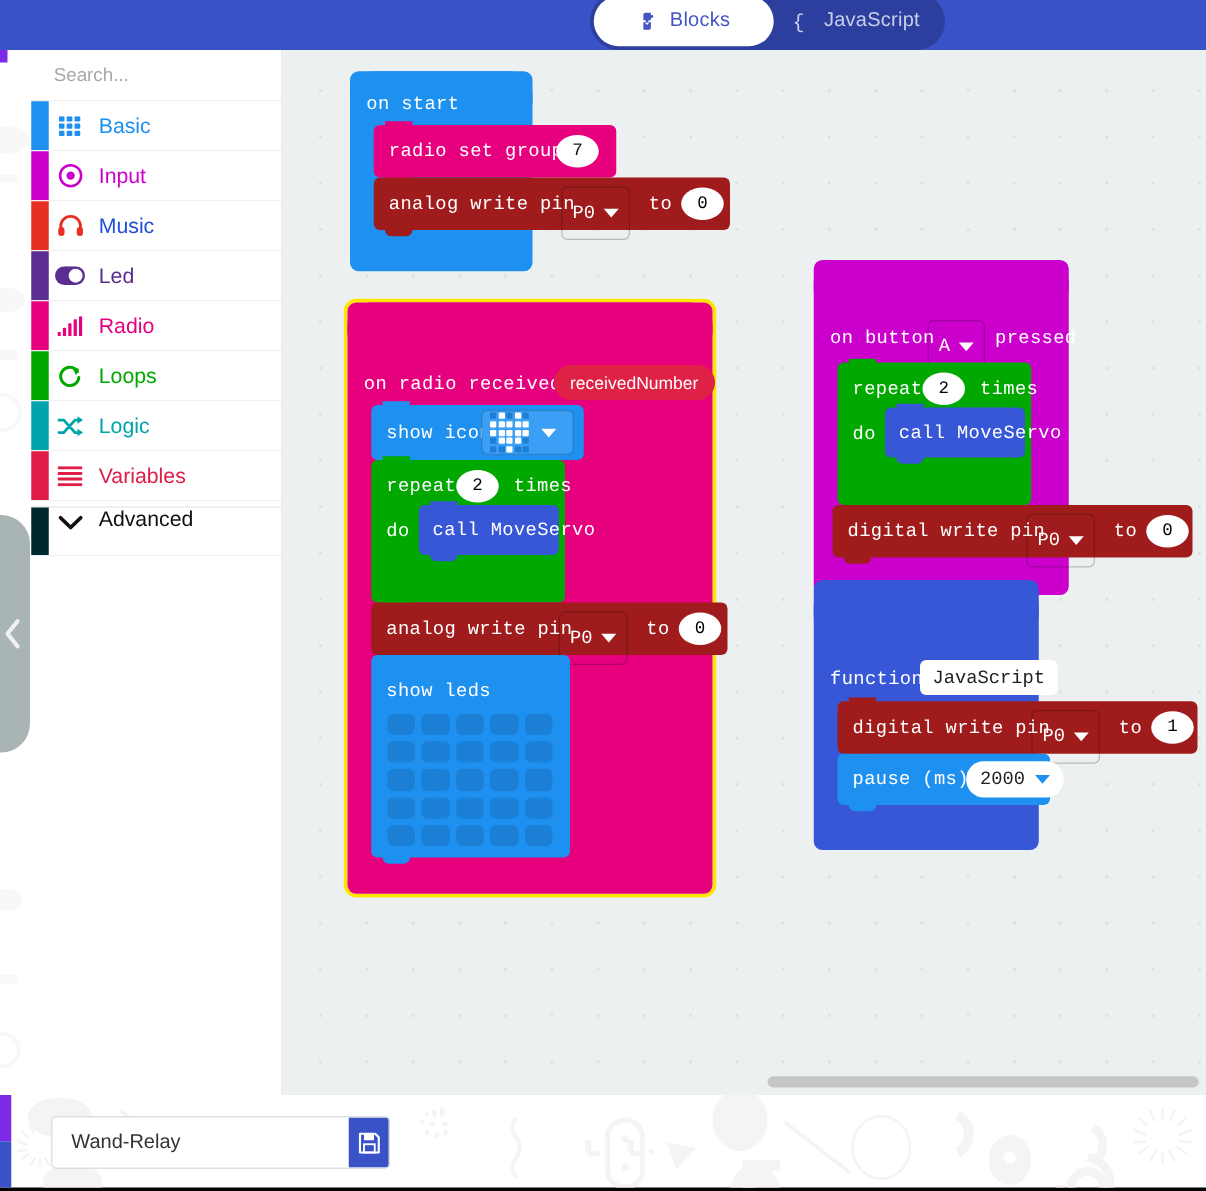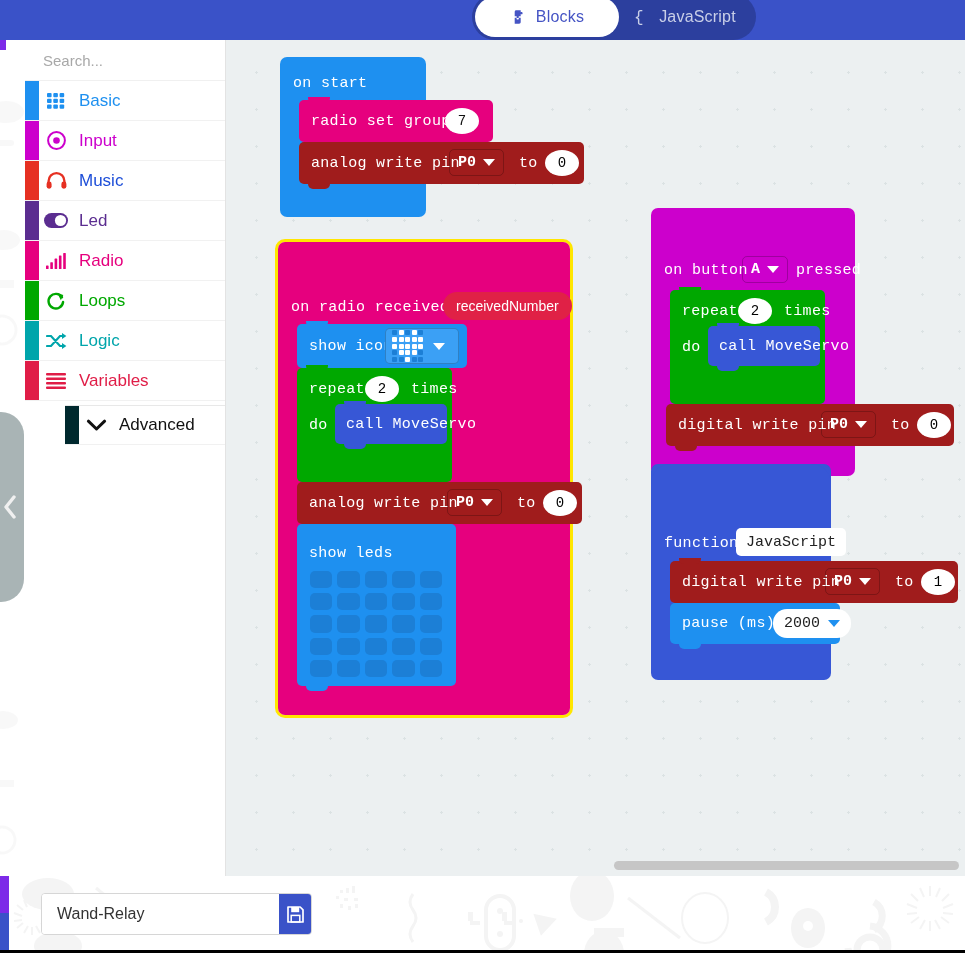--- a/index.html
+++ b/index.html
@@ -80,25 +80,24 @@
     border-bottom:1px solid #f1f1f1;
     cursor:pointer; padding-left:18px;
   }
   .cat-stripe { position:absolute; left:0; top:0; width:14px; height:100%; }
   .cat-icon {
     width:26px; height:24px; margin-right:10px;
     display:flex; align-items:center; justify-content:center; flex:0 0 auto;
   }
   .cat-label { font-size:17px; }
   #advanced-row {
-    position:relative; height:40px; display:flex; align-items:center;
+    position:relative; height:40px; display:flex; align-items:flex-start;
     padding-left:18px; cursor:pointer;
     border-top:1px solid #e8e8e8; border-bottom:1px solid #f1f1f1;
     margin-top:4px;
-    margin-left:40px;
   }
 
   
   #canvas {
     position:absolute; left:226px; top:40px;
     width:739px; height:836px;
     background:#ecf0f1;
     overflow:hidden;
   }
   #grid {
@@ -123,25 +122,24 @@
 
   .pill {
     background:#fff; border-radius:50%;
     display:inline-flex; align-items:center; justify-content:center;
     font-family:"Liberation Mono", monospace; font-size:14px;
     min-width:34px; height:26px; padding:0 9px;
   }
   .pill.num7 { color:#111; }
   .drop {
     border:1px solid rgba(0,0,0,.22);
-    border-radius:5px; height:27px;
+    border-radius:5px; height:43px;
     display:inline-flex; align-items:center; gap:7px;
     padding:0 8px; color:#fff; font-size:15px;
     font-family:"Liberation Mono", monospace;
-    font-weight:bold;
   }
   .caret { width:0;height:0;border-left:6px solid #fff;border-right:6px solid #fff;border-top:7px solid currentColor; }
   .white-field {
     background:#fff; border-radius:5px; height:28px;
     display:inline-flex; align-items:center; padding:0 10px;
     color:#222; font-size:15px; font-family:"Liberation Mono", monospace;
   }
   .argfield {
     background:#e02146; border-radius:14px; height:28px;
     display:inline-flex; align-items:center; padding:0 13px;

